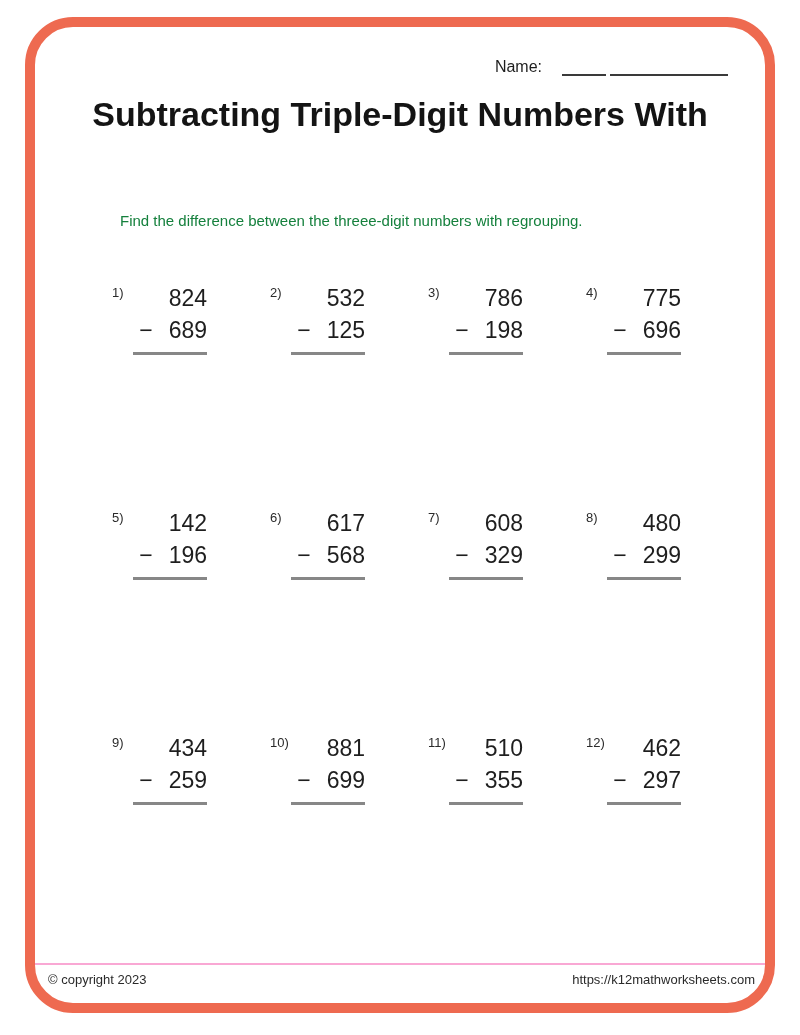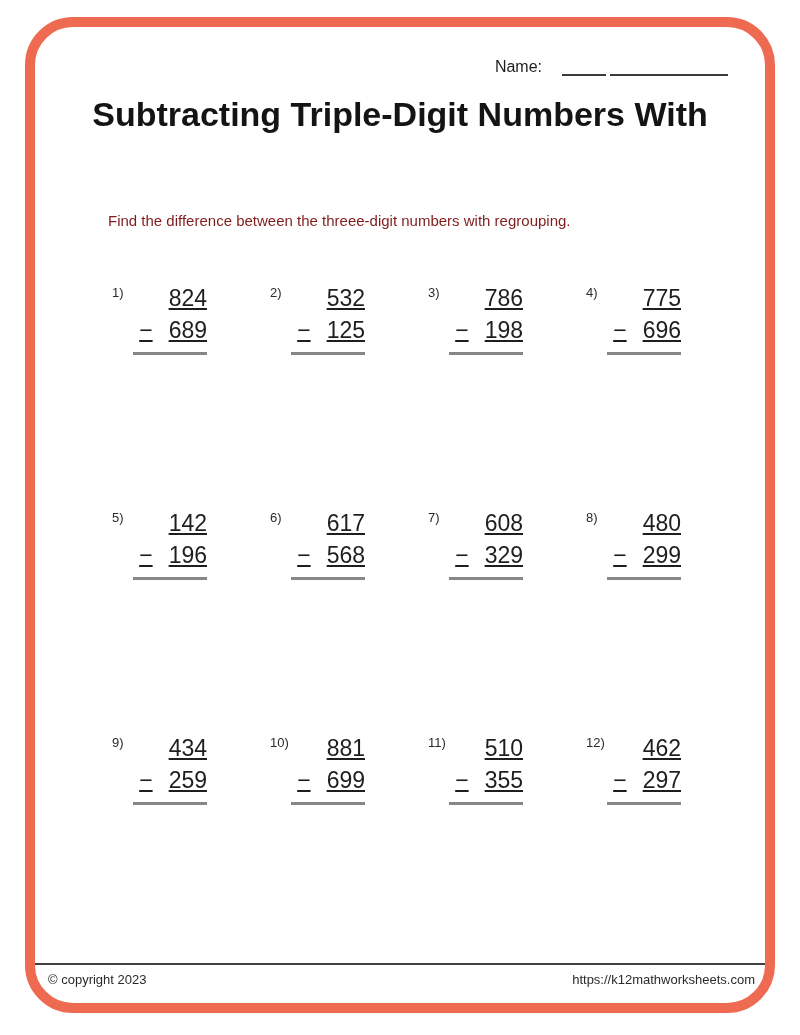--- a/index.html
+++ b/index.html
@@ -53,23 +53,23 @@
     text-align: center;
     font-size: 34px;
     font-weight: bold;
     line-height: 41px;
     color: #141414;
   }
   
   .instruction {
     position: absolute;
     top: 212px;
-    left: 108px;
+    left: 120px;
     font-size: 15px;
-    color: #7f1d1d;
+    color: #15803d;
   }
   
   .problems {
     position: absolute;
     top: 283px;
     left: 112px;
     display: grid;
     grid-template-columns: repeat(4, 95px);
     column-gap: 63px;
     grid-auto-rows: 80px;
@@ -84,21 +84,20 @@
     font-size: 13px;
     padding-top: 2px;
     color: #2a2a2a;
   }
   .p-body {
     display: flex;
     flex-direction: column;
     align-items: flex-end;
     font-size: 23px;
     color: #1e1e1e;
-    text-decoration: underline;
   }
   .minuend { line-height: 30px; }
   .sub-row {
     display: flex;
     align-items: baseline;
     line-height: 30px;
     margin-top: 2px;
   }
   .minus { margin-right: 16px; }
   .answer-line {
@@ -106,21 +105,21 @@
     height: 0;
     border-top: 3px solid #878787;
     margin-top: 7px;
   }
   
   .footer {
     position: absolute;
     left: 35px;
     right: 35px;
     top: 963px;
-    border-top: 2px solid #404040;
+    border-top: 2px solid #f9a8d4;
     padding: 7px 10px 0 13px;
     display: flex;
     justify-content: space-between;
     font-size: 13px;
     color: #2a2a2a;
   }
 </style>
 </head>
 <body>
 

